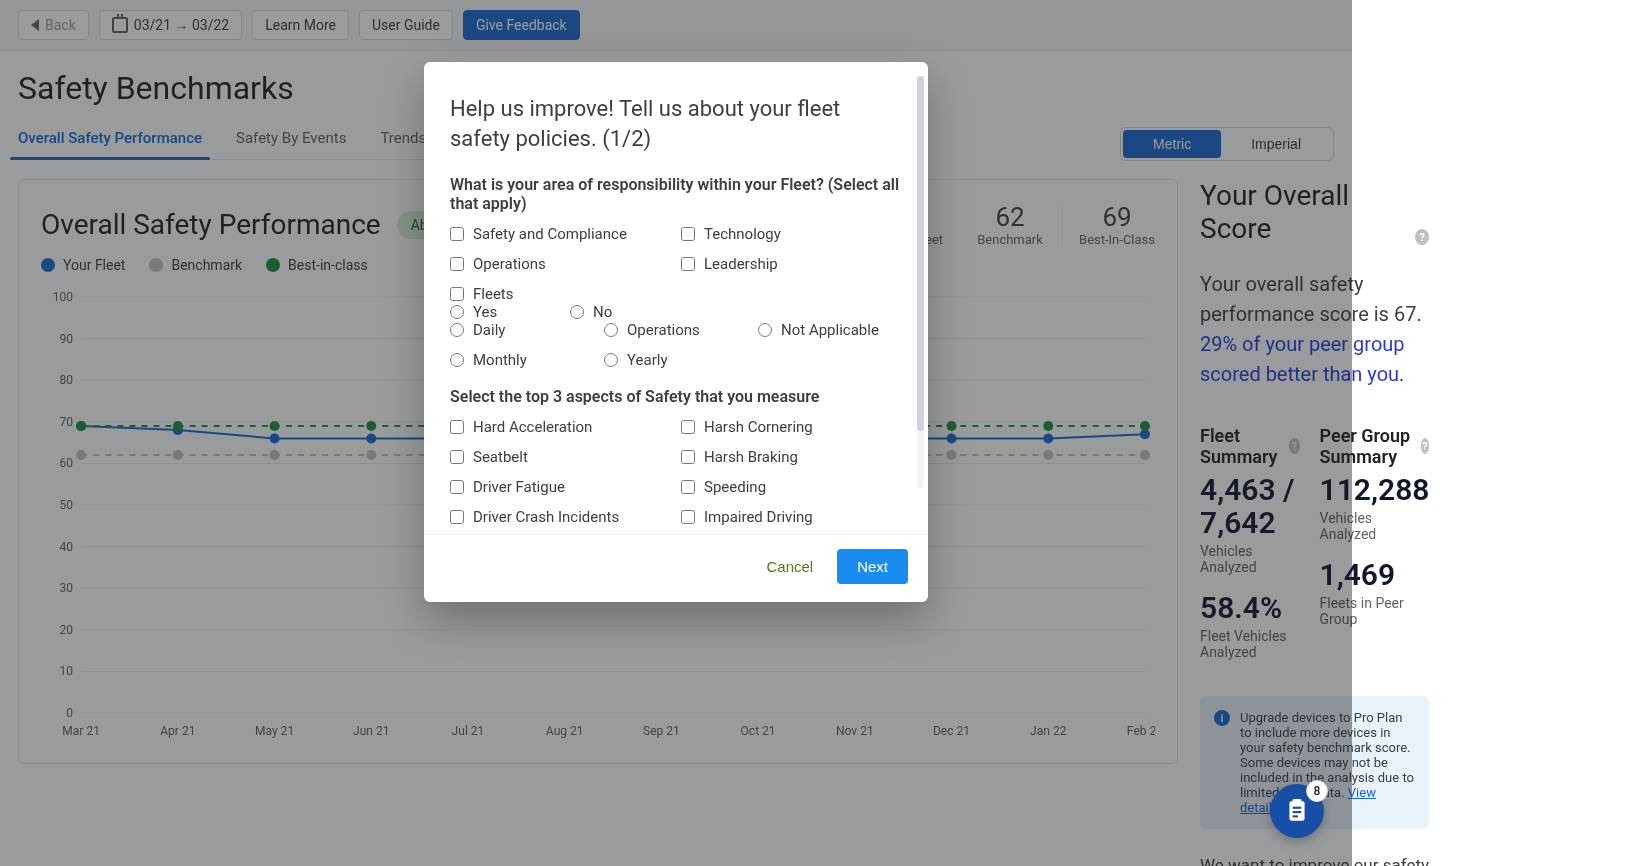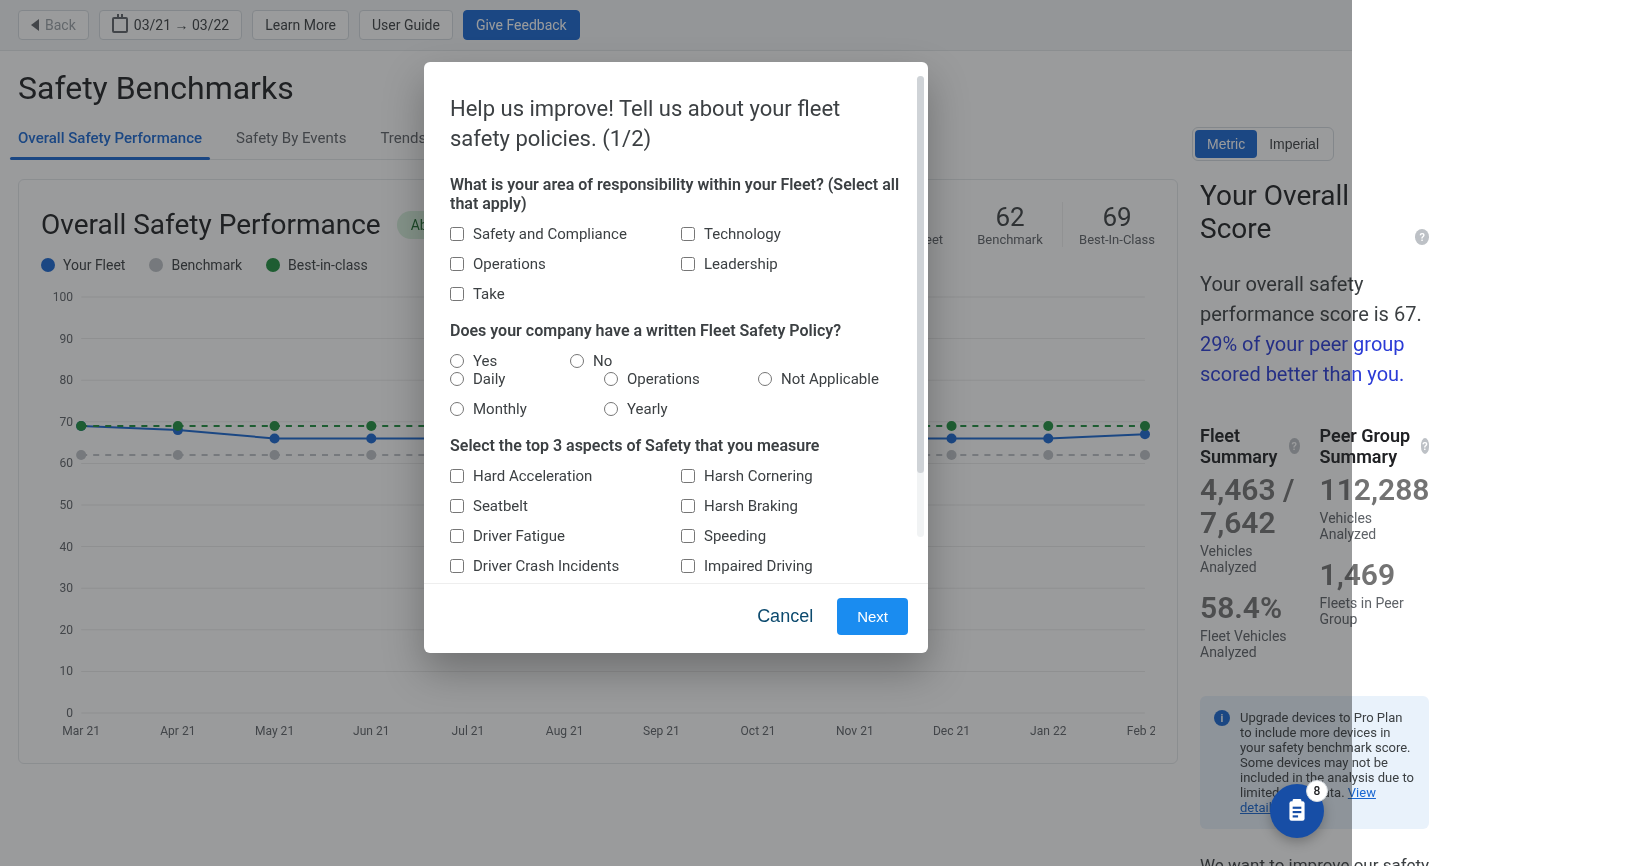--- a/index.html
+++ b/index.html
@@ -18,21 +18,21 @@
 
   
   .title-area { padding:18px 18px 0 18px;}
   .page-title { font-size:32px; font-weight:400; color:#202124; margin-bottom:20px;}
   .tabsrow { display:flex; align-items:center; justify-content:space-between;}
   .tabs { display:flex; gap:34px; border-bottom:1px solid #e4e7ea; }
   .tab { padding:0 0 12px 0; font-size:15px; color:#5f6368; cursor:pointer; position:relative;}
   .tab.active { color:#1967d2; font-weight:500;}
   .tab.active::after{content:"";position:absolute;left:-8px;right:-8px;bottom:-1px;height:3px;background:#1967d2;border-radius:2px;}
   .unit-toggle { display:flex; border:1px solid #d6dbe0; border-radius:6px; overflow:hidden; padding:2px;}
-  .unit-btn { padding:6px 12px; font-size:14px; background:transparent; border:none; cursor:pointer; color:#3c4043;}
+  .unit-btn { padding:6px 30px; font-size:14px; background:transparent; border:none; cursor:pointer; color:#3c4043;}
   .unit-btn.active { background:#1967d2; color:#fff; border-radius:4px;}
 
   
   .content { display:flex; gap:22px; padding:18px; }
   .left-col { flex:0 0 1160px; }
   .right-col { flex:1; }
 
   
   .card { border:1px solid #e4e7ea; border-radius:6px; padding:22px; background:#fff;}
   .card-head { display:flex; align-items:center; justify-content:space-between; margin-bottom:10px;}
@@ -53,42 +53,42 @@
   .x-tick{font-size:12px;fill:#5f6368}
   .grid-line{stroke:#ececec;stroke-width:1}
 
   
   .score-title { font-size:28px; font-weight:400; display:flex; align-items:flex-end; gap:8px; margin-bottom:24px;}
   .info-icon{display:inline-flex;width:16px;height:16px;border-radius:50%;background:#bdc1c6;color:#fff;font-size:11px;align-items:center;justify-content:center;font-weight:600;}
   .score-text{font-size:20px;line-height:1.5;color:#3c4043;}
   .score-text .link{color:#2a3bd6;}
   .summary-grid{display:grid;grid-template-columns:1fr 1fr;gap:10px 20px;margin-top:36px;}
   .sum-head{font-size:18px;font-weight:600;color:#202124;display:flex;align-items:center;gap:6px;}
-  .sum-val{font-size:30px;font-weight:600;color:#737373;line-height:1.1;margin-top:6px;}
+  .sum-val{font-size:30px;font-weight:600;color:#0f172a;line-height:1.1;margin-top:6px;}
   .sum-lab{font-size:14px;color:#5f6368;margin-top:4px;margin-bottom:16px;}
   .alert-box{background:#e9f2fb;border-radius:6px;padding:14px 14px;font-size:13px;color:#3c4043;margin-top:20px;display:flex;gap:10px;}
   .alert-box a{color:#1967d2;}
   .survey-text{font-size:17px;color:#3c4043;margin-top:24px;line-height:1.5;}
   .survey-btn{display:inline-block;margin-top:14px;background:#e8ef4a;border:1px solid #d7df36;box-shadow:0 0 0 4px rgba(232,239,74,.4);padding:6px 14px;border-radius:4px;font-size:14px;color:#4b5320;}
 
   
   .overlay{position:absolute;inset:0;background:rgba(32,33,36,.45);}
   .modal{position:absolute;top:62px;left:50%;transform:translateX(-50%);width:504px;background:#fff;border-radius:6px;box-shadow:0 18px 40px rgba(0,0,0,.28);}
   .modal-body{padding:32px 26px 8px 26px;max-height:650px;overflow:auto;position:relative;}
   .modal-scroll-track{position:absolute;right:4px;top:14px;bottom:46px;width:7px;background:#f1f3f4;border-radius:4px;}
   .modal-scroll-thumb{position:absolute;left:0;right:0;top:0;height:86%;background:#cfd3d7;border-radius:4px;}
   .modal-title{font-size:22px;color:#3c4043;line-height:1.35;margin-bottom:22px;}
   .q{font-size:16px;font-weight:600;color:#3c4043;margin:18px 0 12px;}
   .q.first{margin-top:0;}
   .opts{display:grid;grid-template-columns:1fr 1fr;column-gap:10px;row-gap:12px;}
   .opts.three{grid-template-columns:1fr 1fr 1fr;}
   .opt{display:flex;align-items:center;gap:9px;font-size:15px;color:#3c4043;}
   .opt input{width:14px;height:14px;accent-color:#5f6368;}
   .modal-footer{display:flex;justify-content:flex-end;gap:14px;padding:14px 20px 18px;border-top:1px solid #eee;}
-  .txt-btn{background:none;border:none;color:#0c4a6e;font-size:18px;cursor:pointer;padding:8px 10px;}
+  .txt-btn{background:none;border:none;color:#4d7c0f;font-size:15px;cursor:pointer;padding:8px 10px;}
   .next-btn{background:#1a8cf0;color:#fff;border:none;padding:9px 20px;border-radius:4px;font-size:15px;cursor:pointer;}
 
   
   .fab{position:absolute;right:28px;bottom:28px;width:54px;height:54px;border-radius:50%;background:#174ea6;display:flex;align-items:center;justify-content:center;box-shadow:0 4px 12px rgba(0,0,0,.25);}
   .fab svg{width:26px;height:26px}
   .fab-badge{position:absolute;top:-4px;right:-4px;width:22px;height:22px;border-radius:50%;background:#fff;border:1px solid #d6dbe0;display:flex;align-items:center;justify-content:center;font-size:12px;color:#202124;font-weight:500;}
 </style>
 </head>
 <body>
 <div class="page">
@@ -307,25 +307,24 @@
       <label class="opt">
             <input type="checkbox" style="">
             <span>Operations</span>
           </label>
       <label class="opt">
             <input type="checkbox" style="">
             <span>Leadership</span>
           </label>
       <label class="opt">
             <input type="checkbox" style="">
-            <span>Take</span>
-          </label>
-    </div>
-
-    <div class="q">Does your company have a written Fleet Safety Policy?</div>
+            <span>Fleets</span>
+          </label>
+    </div>
+
     <div class="opts" style="grid-template-columns:110px 110px">
       <label class="opt">
             <input type="radio" name="q2" style="">
             <span>Yes</span>
           </label>
       <label class="opt">
             <input type="radio" name="q2" style="">
             <span>No</span>
           </label>
     </div>

